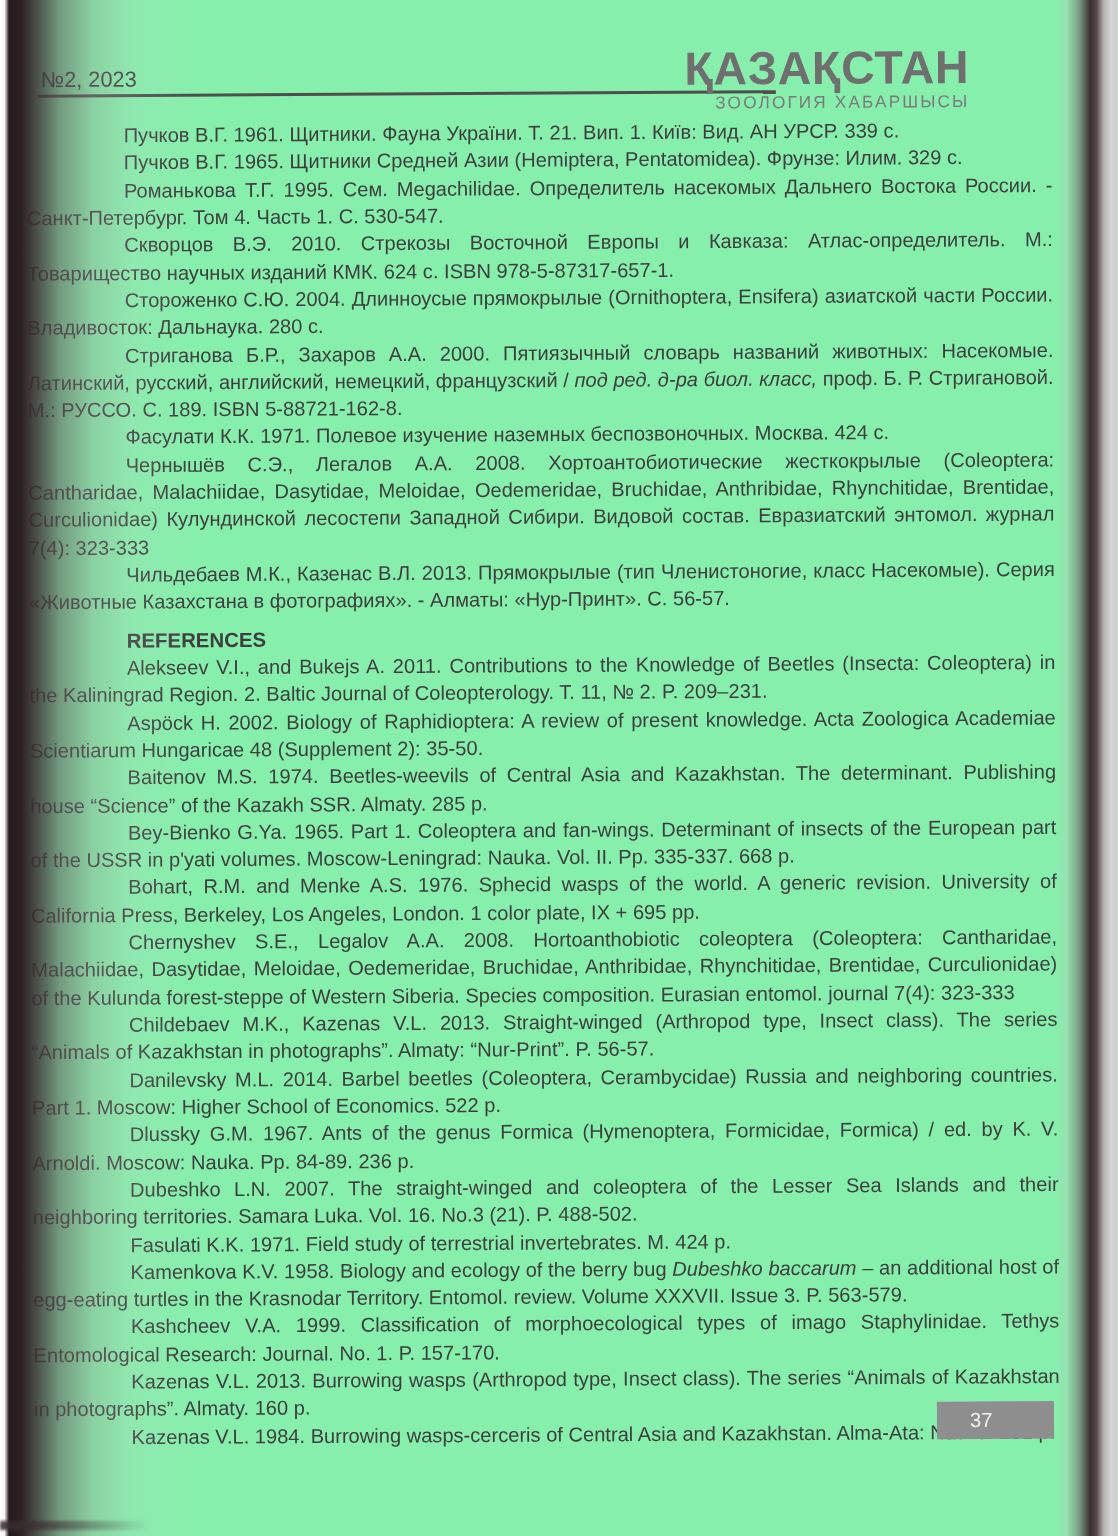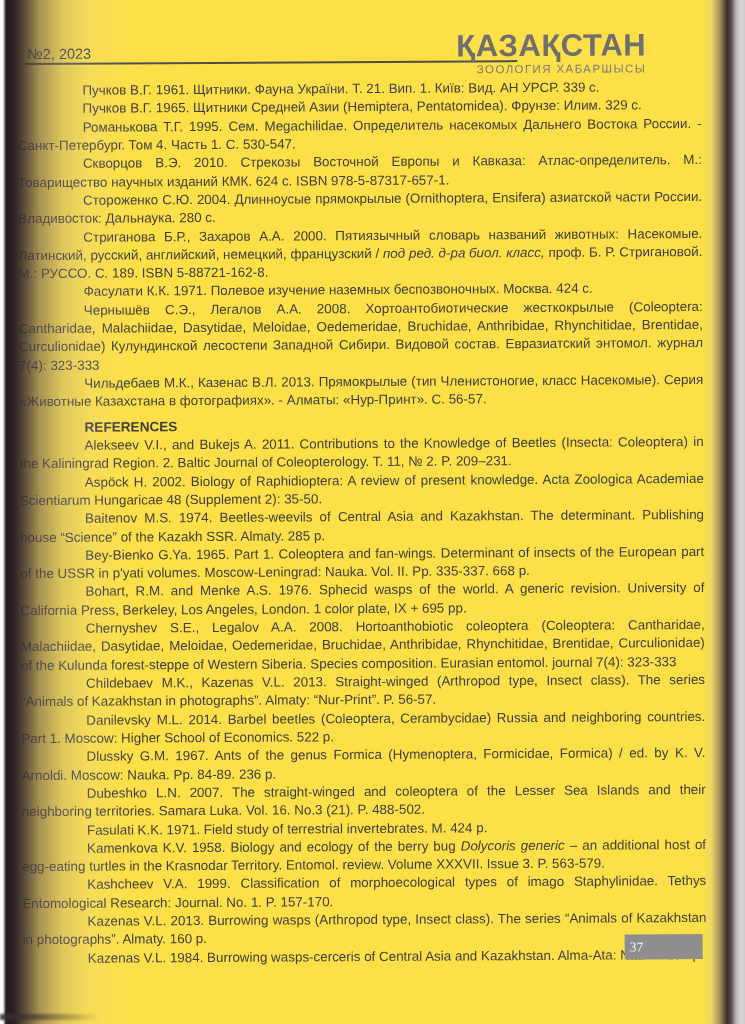--- a/index.html
+++ b/index.html
@@ -1,21 +1,21 @@
 <!DOCTYPE html>
 <html style="--body-text: #3e3e3e; --header-gray: #6f6f6f; --page-box-bg: #8e8e8e; --page-box-text: #f1f0f0;"><head>
 <meta charset="utf-8">
 <style>
   html,body { margin:0; padding:0; }
   body {
     width:745px; height:1024px; position:relative; overflow:hidden;
     background:#ffffff;
     font-family:"Liberation Sans", sans-serif;
   }
-  .page { position:absolute; inset:0; background:#fde047; }
+  .page { position:absolute; inset:0; background:#86efac; }
   .content { position:absolute; inset:0; transform:rotate(-0.35deg); transform-origin:50% 50%; }
 
   
   .issue {
     position:absolute; left:30px; top:44px;
     font-size:14.5px; color:var(--body-text,#3e3e3e);
   }
   .rule {
     position:absolute; left:28px; top:61px; width:492px; height:2px;
     background:#4e4e4e;
@@ -39,21 +39,21 @@
     font-weight:bold; text-indent:65px;
     margin:7px 0 0 0; font-size:13.6px; line-height:18.32px;
   }
   #refs-en { margin:0; }
 
   
   .page-badge {
     position:absolute; left:622px; top:936px; width:78px; height:25px;
     background:var(--page-box-bg,#8e8e8e);
     color:var(--page-box-text,#f1f0f0);
-    font-size:13.5px; line-height:25px; padding-left:5px; box-sizing:border-box;font-family:Liberation Serif, serif;
+    font-size:13.5px; line-height:25px; padding-left:22px; box-sizing:border-box;
   }
 
   
   .shadow-left {
     position:absolute; top:0; left:0; width:150px; height:1024px;
     z-index:5; pointer-events:none;
     background:linear-gradient(90deg,
       #ffffff 0px, #f5f3f3 3px, #241a1d 6px, #2c2124 14px,
       rgba(62,50,54,0.85) 24px, rgba(99,86,90,0.55) 40px,
       rgba(150,139,142,0.30) 62px, rgba(200,193,195,0.14) 88px,
@@ -106,21 +106,21 @@
           <p class="ref"><span>Aspöck H. 2002. Biology of Raphidioptera: A review of present knowledge. Acta Zoologica Academiae Scientiarum Hungaricae 48 (Supplement 2): 35-50.</span></p>
           <p class="ref"><span>Baitenov M.S. 1974. Beetles-weevils of Central Asia and Kazakhstan. The determinant. Publishing house “Science” of the Kazakh SSR. Almaty. 285 p.</span></p>
           <p class="ref"><span>Bey-Bienko G.Ya. 1965. Part 1. Coleoptera and fan-wings. Determinant of insects of the European part of the USSR in p'yati volumes. Moscow-Leningrad: Nauka. Vol. II. Pp. 335-337. 668 p.</span></p>
           <p class="ref"><span>Bohart, R.M. and Menke A.S. 1976. Sphecid wasps of the world. A generic revision. University of California Press, Berkeley, Los Angeles, London. 1 color plate, IX + 695 pp.</span></p>
           <p class="ref"><span>Chernyshev S.E., Legalov A.A. 2008. Hortoanthobiotic coleoptera (Coleoptera: Cantharidae, Malachiidae, Dasytidae, Meloidae, Oedemeridae, Bruchidae, Anthribidae, Rhynchitidae, Brentidae, Curculionidae) of the Kulunda forest-steppe of Western Siberia. Species composition. Eurasian entomol. journal 7(4): 323-333</span></p>
           <p class="ref"><span>Childebaev M.K., Kazenas V.L. 2013. Straight-winged (Arthropod type, Insect class). The series “Animals of Kazakhstan in photographs”. Almaty: “Nur-Print”. P. 56-57.</span></p>
           <p class="ref"><span>Danilevsky M.L. 2014. Barbel beetles (Coleoptera, Cerambycidae) Russia and neighboring countries. Part 1. Moscow: Higher School of Economics. 522 p.</span></p>
           <p class="ref"><span>Dlussky G.M. 1967. Ants of the genus Formica (Hymenoptera, Formicidae, Formica) / ed. by K. V. Arnoldi. Moscow: Nauka. Pp. 84-89. 236 p.</span></p>
           <p class="ref"><span>Dubeshko L.N. 2007. The straight-winged and coleoptera of the Lesser Sea Islands and their neighboring territories. Samara Luka. Vol. 16. No.3 (21). P. 488-502.</span></p>
           <p class="ref"><span>Fasulati K.K. 1971. Field study of terrestrial invertebrates. M. 424 p.</span></p>
-          <p class="ref"><span>Kamenkova K.V. 1958. Biology and ecology of the berry bug </span><i>Dolycoris generic</i><span> – an additional host of egg-eating turtles in the Krasnodar Territory. Entomol. review. Volume XXXVII. Issue 3. P. 563-579.</span></p>
+          <p class="ref"><span>Kamenkova K.V. 1958. Biology and ecology of the berry bug </span><i>Dubeshko baccarum</i><span> – an additional host of egg-eating turtles in the Krasnodar Territory. Entomol. review. Volume XXXVII. Issue 3. P. 563-579.</span></p>
           <p class="ref"><span>Kashcheev V.A. 1999. Classification of morphoecological types of imago Staphylinidae. Tethys Entomological Research: Journal. No. 1. P. 157-170.</span></p>
           <p class="ref"><span>Kazenas V.L. 2013. Burrowing wasps (Arthropod type, Insect class). The series “Animals of Kazakhstan in photographs”. Almaty. 160 p.</span></p>
           <p class="ref"><span>Kazenas V.L. 1984. Burrowing wasps-cerceris of Central Asia and Kazakhstan. Alma-Ata: Nauka. 232 p.</span></p>
         </div>
     </div>
 
     <div class="page-badge">37</div>
   </div>
 
   <div class="shadow-left"></div>

